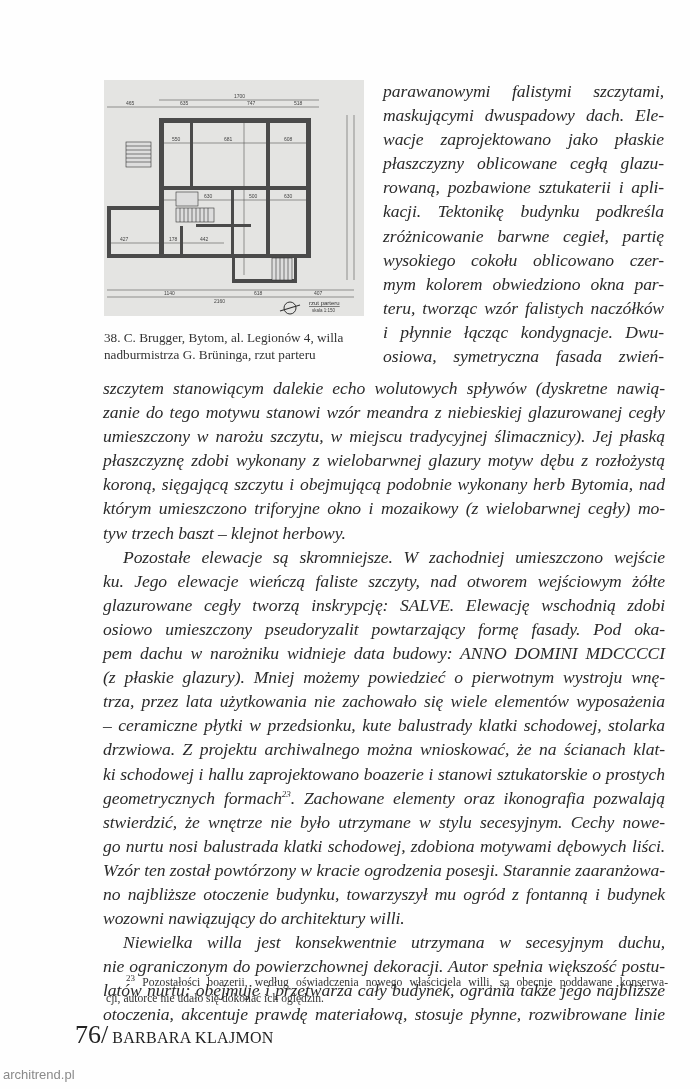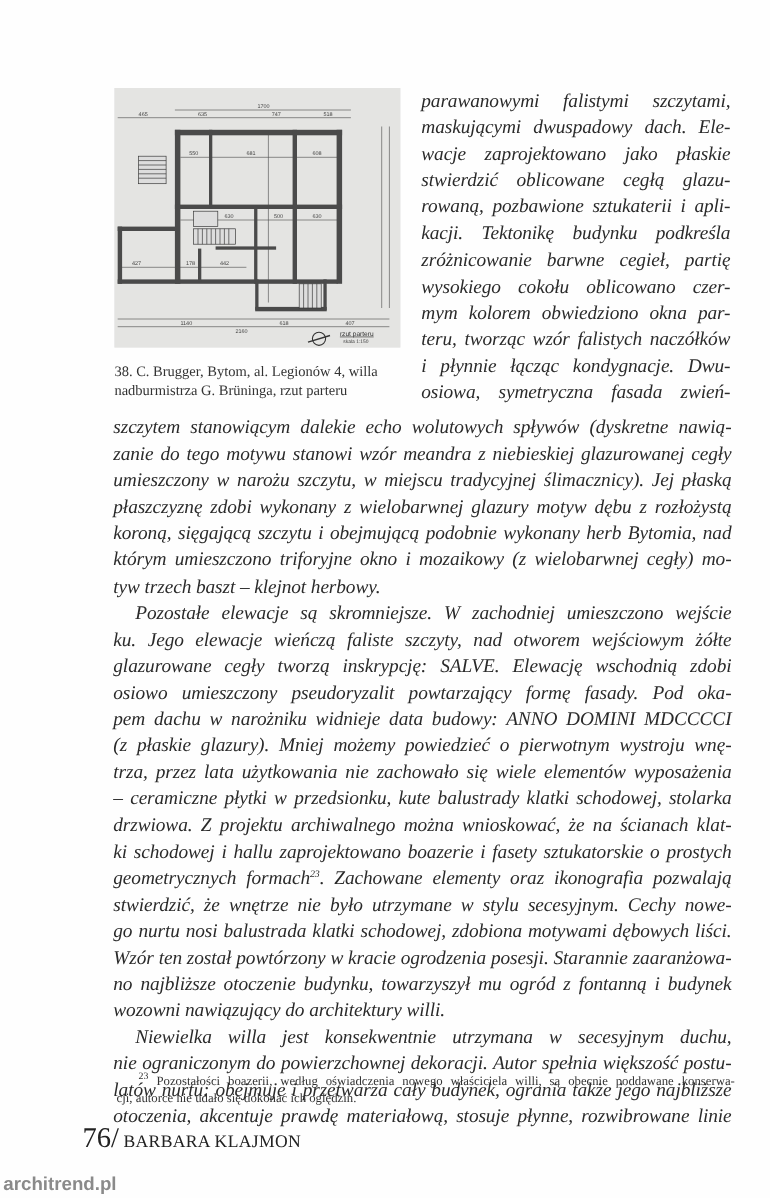--- a/index.html
+++ b/index.html
@@ -35,21 +35,21 @@
   }
   .footnote .fl { text-align: justify; text-align-last: justify; text-indent: 20px; white-space: nowrap; }
   .footnote .fl2 { white-space: nowrap; }
   .folio {
     position: absolute; left: 75px; top: 1020px;
     font-size: 26px; color: #222; white-space: nowrap;
   }
   .folio .author { font-size: 16px; letter-spacing: 0.3px; margin-left: 4px; }
   .watermark {
     position: absolute; left: 3px; top: 1067px;
-    font-family: "Liberation Sans", "DejaVu Sans", sans-serif; font-size: 17px; color: #8a8a8a; font-weight: bold;
+    font-family: "Liberation Sans", "DejaVu Sans", sans-serif; font-size: 13px; color: #8a8a8a;
   }
 </style>
 </head>
 <body>
 
 <div class="page">
 
   <div class="figure">
     <svg viewBox="0 0 260 236">
       <rect x="0" y="0" width="260" height="236" fill="#e4e4e2"></rect>
@@ -141,21 +141,21 @@
 
   <div class="caption">
     <div>38. C. Brugger, Bytom, al. Legionów 4, willa</div>
     <div>nadburmistrza G. Brüninga, rzut parteru</div>
   </div>
 
   <div class="rcol">
     <div class="line">parawanowymi falistymi szczytami,</div>
     <div class="line">maskującymi dwuspadowy dach. Ele-</div>
     <div class="line">wacje zaprojektowano jako płaskie</div>
-    <div class="line">stwierdzić oblicowane cegłą glazu-</div>
+    <div class="line">płaszczyzny oblicowane cegłą glazu-</div>
     <div class="line">rowaną, pozbawione sztukaterii i apli-</div>
     <div class="line">kacji. Tektonikę budynku podkreśla</div>
     <div class="line">zróżnicowanie barwne cegieł, partię</div>
     <div class="line">wysokiego cokołu oblicowano czer-</div>
     <div class="line">mym kolorem obwiedziono okna par-</div>
     <div class="line">teru, tworząc wzór falistych naczółków</div>
     <div class="line">i płynnie łącząc kondygnacje. Dwu-</div>
     <div class="line">osiowa, symetryczna fasada zwień-</div>
   </div>
 
@@ -169,21 +169,21 @@
       <div class="line last"><span>tyw trzech baszt – klejnot herbowy.</span></div>
       <div class="line indent"><span>Pozostałe elewacje są skromniejsze. W zachodniej umieszczono wejście</span></div>
       <div class="line"><span>ku. Jego elewacje wieńczą faliste szczyty, nad otworem wejściowym żółte</span></div>
       <div class="line"><span>glazurowane cegły tworzą inskrypcję: SALVE. Elewację wschodnią zdobi</span></div>
       <div class="line"><span>osiowo umieszczony pseudoryzalit powtarzający formę fasady. Pod oka-</span></div>
       <div class="line"><span>pem dachu w narożniku widnieje data budowy: ANNO DOMINI MDCCCCI</span></div>
       <div class="line"><span>(z płaskie glazury). Mniej możemy powiedzieć o pierwotnym wystroju wnę-</span></div>
       <div class="line"><span>trza, przez lata użytkowania nie zachowało się wiele elementów wyposażenia</span></div>
       <div class="line"><span>– ceramiczne płytki w przedsionku, kute balustrady klatki schodowej, stolarka</span></div>
       <div class="line"><span>drzwiowa. Z projektu archiwalnego można wnioskować, że na ścianach klat-</span></div>
-      <div class="line"><span>ki schodowej i hallu zaprojektowano boazerie i fasety sztukatorskie o prostych</span></div>
+      <div class="line"><span>ki schodowej i hallu zaprojektowano boazerie i stanowi sztukatorskie o prostych</span></div>
       <div class="line"><span>geometrycznych formach</span><sup>23</sup><span>. Zachowane elementy oraz ikonografia pozwalają</span></div>
       <div class="line"><span>stwierdzić, że wnętrze nie było utrzymane w stylu secesyjnym. Cechy nowe-</span></div>
       <div class="line"><span>go nurtu nosi balustrada klatki schodowej, zdobiona motywami dębowych liści.</span></div>
       <div class="line"><span>Wzór ten został powtórzony w kracie ogrodzenia posesji. Starannie zaaranżowa-</span></div>
       <div class="line"><span>no najbliższe otoczenie budynku, towarzyszył mu ogród z fontanną i budynek</span></div>
       <div class="line last"><span>wozowni nawiązujący do architektury willi.</span></div>
       <div class="line indent"><span>Niewielka willa jest konsekwentnie utrzymana w secesyjnym duchu,</span></div>
       <div class="line"><span>nie ograniczonym do powierzchownej dekoracji. Autor spełnia większość postu-</span></div>
       <div class="line"><span>latów nurtu: obejmuje i przetwarza cały budynek, ogrania także jego najbliższe</span></div>
       <div class="line"><span>otoczenia, akcentuje prawdę materiałową, stosuje płynne, rozwibrowane linie</span></div>

